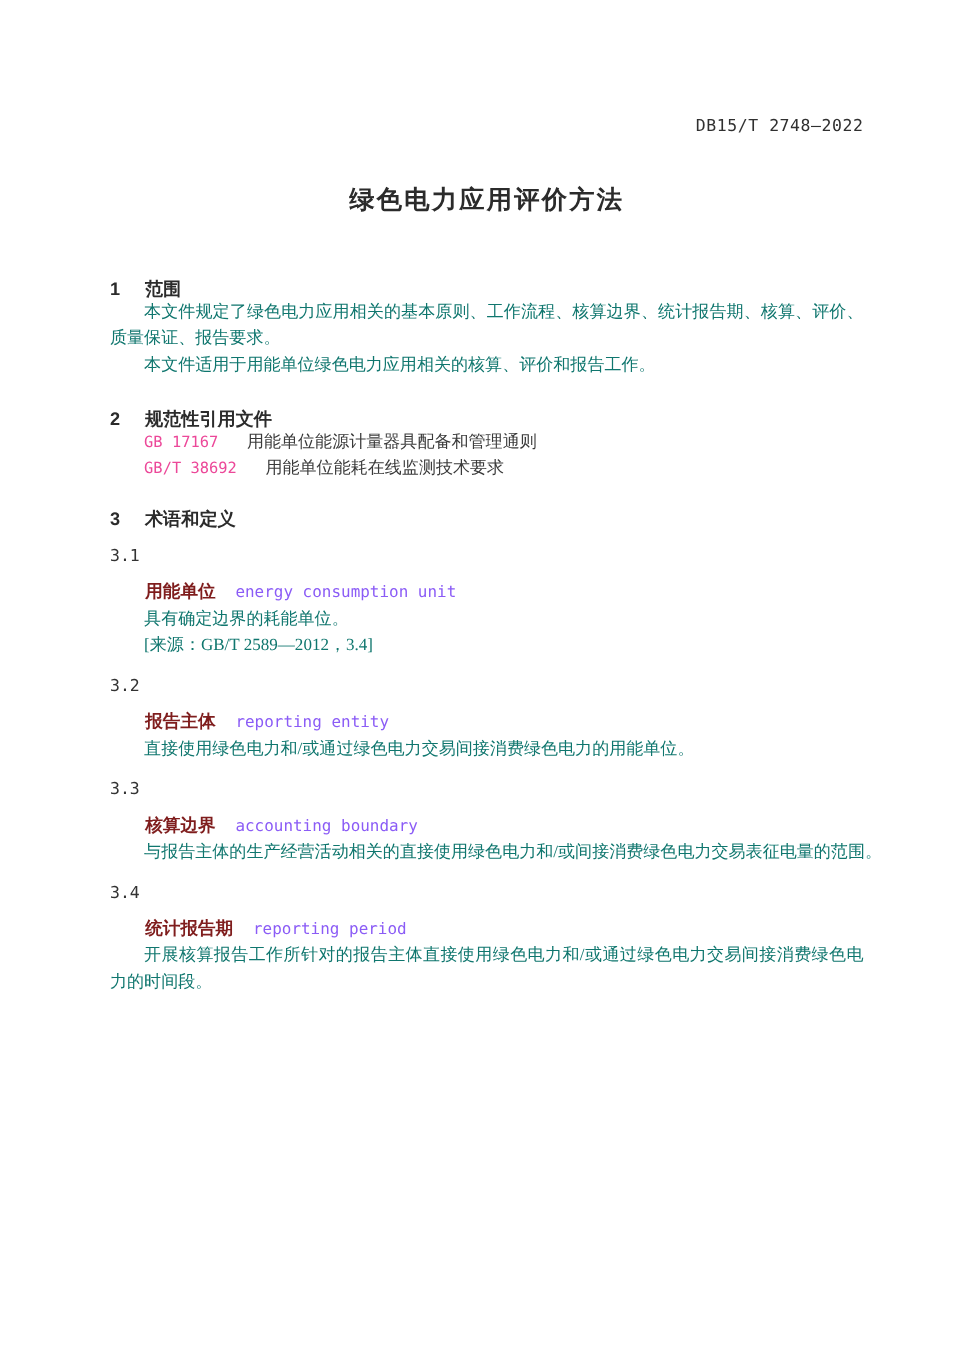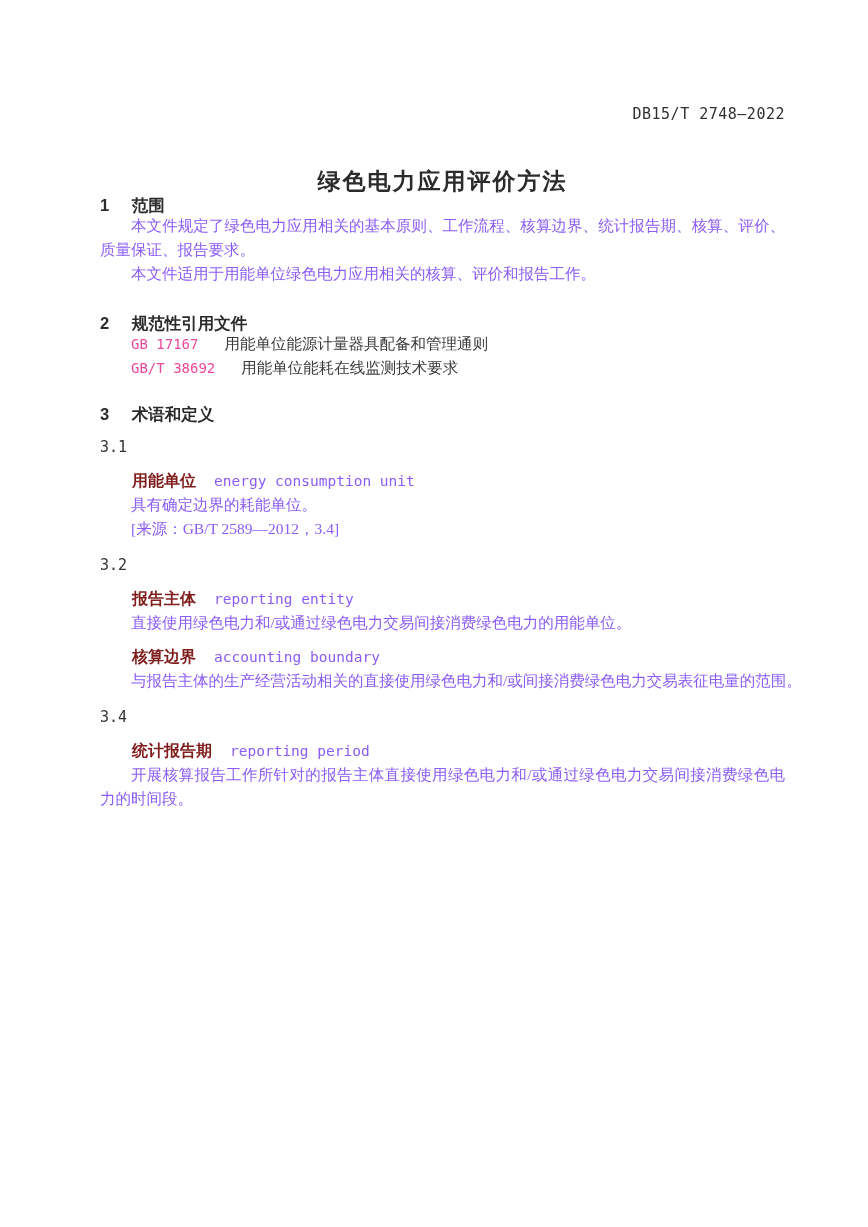--- a/index.html
+++ b/index.html
@@ -42,29 +42,29 @@
     font-family: "Liberation Sans", "DejaVu Sans", sans-serif;
     font-weight: bold;
     font-size: 16.5px;
     line-height: 18px;
     color: #2b2b2b;
   }
   .clause-heading .num {
     display: inline-block;
     margin-right: 18px;
   }
-  .mt-title { }   
+  .mt-title { margin-top: 58px; }   
   .mt-clause2 { margin-top: 28px; } 
   .mt-clause3 { margin-top: 25px; } 
 
   p.body {
     margin: 0;
     font-size: 15.5px;
     line-height: 24px;
-    color: #8b5cf6;
+    color: #0f766e;
   }
   .indent { text-indent: 2em; }
   .just { text-align: justify; }
   .nowrap { white-space: nowrap; }
   .mt-para { margin-top: 19px; }
   .mt-para2 { margin-top: 23px; }
   .mt-intro { margin-top: 18px; }
 
   .ref-line {
     margin: 0;
@@ -157,20 +157,21 @@
     </div>
     <p class="body indent mt-def">具有确定边界的耗能单位。</p>
     <p class="body indent source-line">[来源：GB/T 2589—2012，3.4]</p>
 
     <div class="term-number">3.2</div>
     <div class="term-heading">
       <span class="zh">报告主体</span><span class="en">reporting entity</span>
     </div>
     <p class="body indent mt-def">直接使用绿色电力和/或通过绿色电力交易间接消费绿色电力的用能单位。</p>
 
+    <div class="term-number">3.3</div>
     <div class="term-heading">
       <span class="zh">核算边界</span><span class="en">accounting boundary</span>
     </div>
     <p class="body indent mt-def nowrap">与报告主体的生产经营活动相关的直接使用绿色电力和/或间接消费绿色电力交易表征电量的范围。</p>
 
     <div class="term-number">3.4</div>
     <div class="term-heading">
       <span class="zh">统计报告期</span><span class="en">reporting period</span>
     </div>
     <p class="body indent just mt-def">开展核算报告工作所针对的报告主体直接使用绿色电力和/或通过绿色电力交易间接消费绿色电力的时间段。</p>

